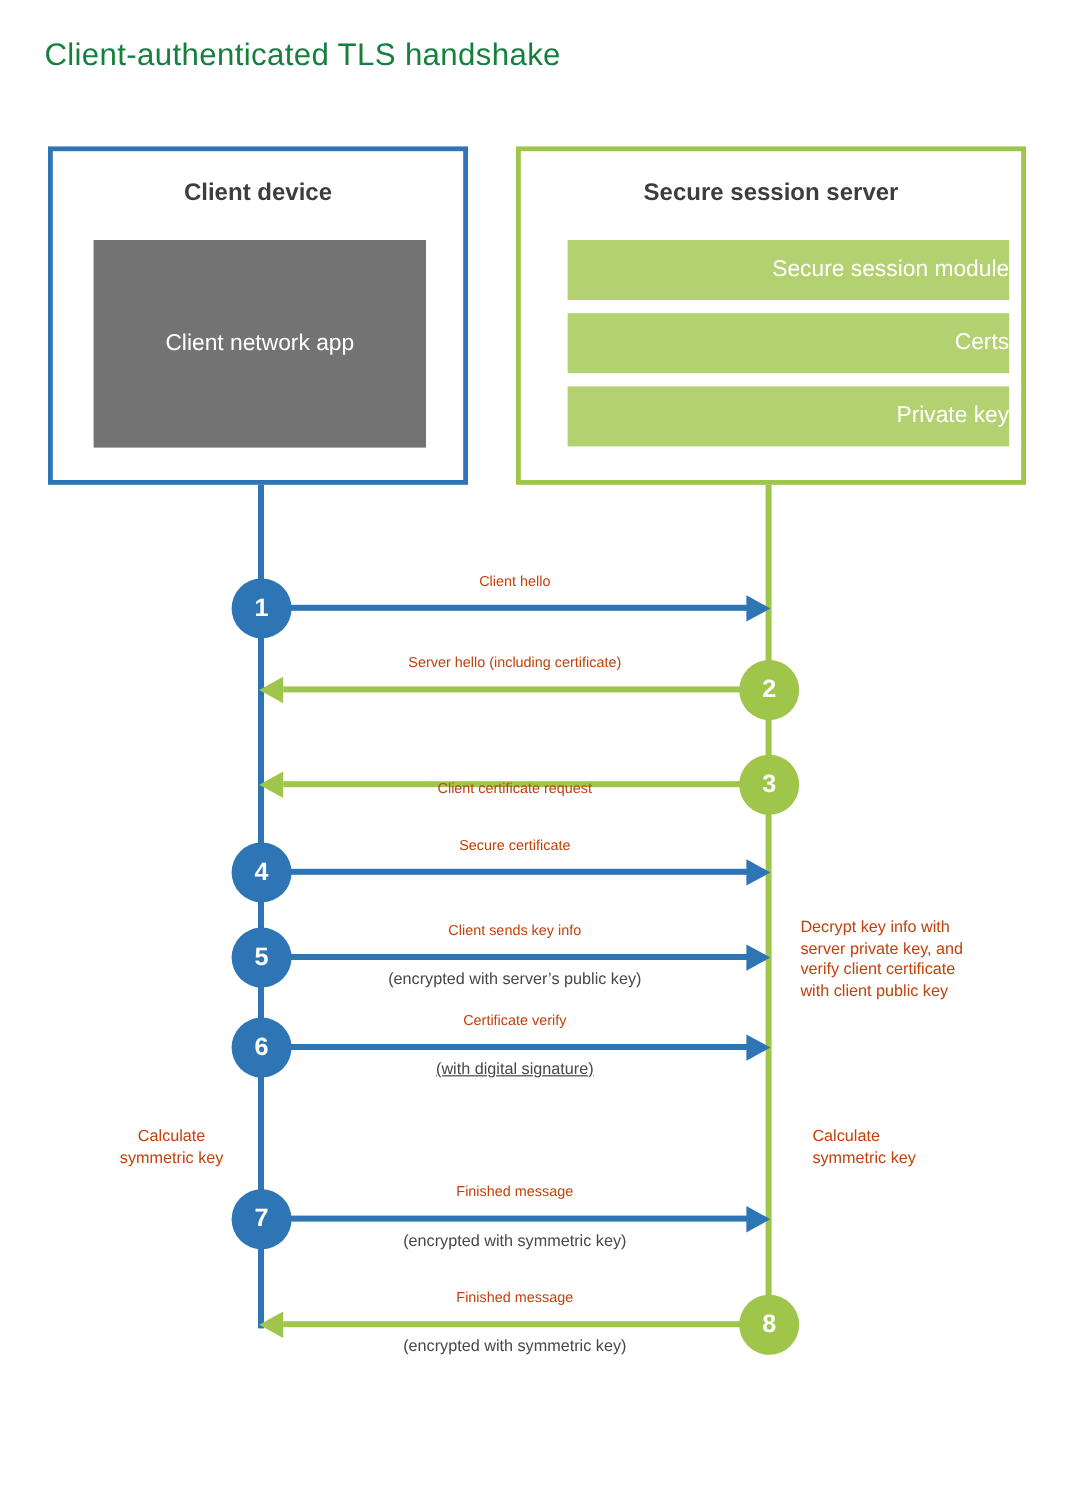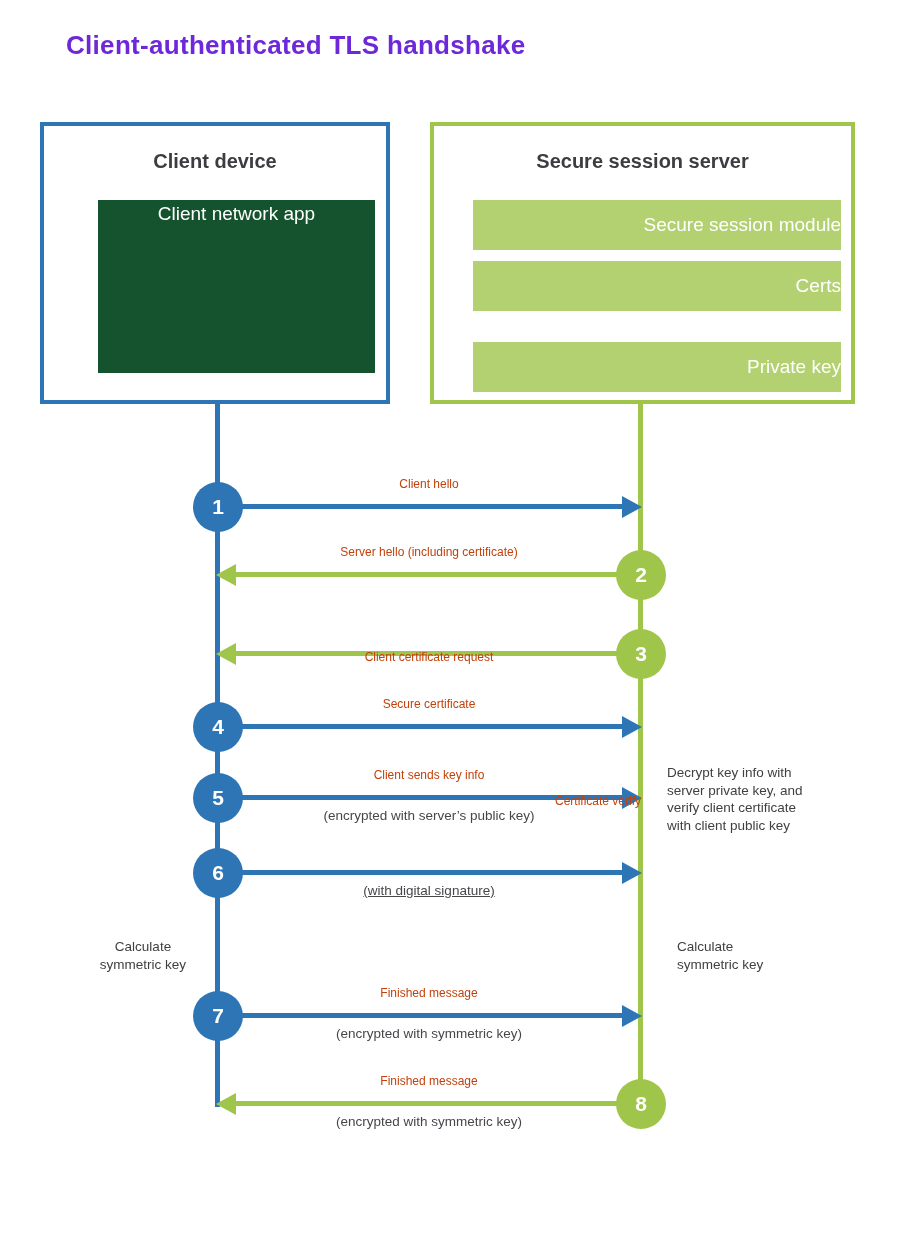--- a/index.html
+++ b/index.html
@@ -1,31 +1,31 @@
 <!DOCTYPE html>
 <html><head>
 <meta charset="utf-8">
 <style>
   html,body { margin:0; padding:0; background:#ffffff; }
   .canvas {
     position:relative; width:900px; height:1256px; background:#ffffff;
     font-family:"Liberation Sans", sans-serif; overflow:hidden;
   }
   .page-title {
-    position:absolute; left:37px; top:30px; font-size:26px; font-weight:700;
-    color:#6d28d9; letter-spacing:0.3px;margin-left:29px;
+    position:absolute; left:37px; top:30px; font-size:26px; font-weight:400;
+    color:#15803d; letter-spacing:0.3px;
   }
   
   .entity-box { position:absolute; top:122px; height:282px; box-sizing:border-box; background:#fff; }
   .client-box { left:40px; width:350px; border:4px solid #2E75B6; }
   .server-box { left:430px; width:425px; border:4px solid #9FC54A; }
   .entity-title { margin-top:24px; text-align:center; font-size:20px; font-weight:bold; color:#3C3D40; }
   .app-block {
     position:absolute; left:34px; top:74px; width:277px; height:173px;
-    background:#14532d; display:flex; align-items:flex-start; justify-content:center;margin-left:20px;
+    background:#737373; display:flex; align-items:center; justify-content:center;
   }
   .app-block span { display:block; width:170px; text-align:center; color:#fff; font-size:19px; line-height:28px; }
   .module-bar {
     position:absolute; left:39px; width:368px; height:50px; background:#B3D170;
     color:#fff; font-size:19px; text-align:right; line-height:50px;
   }
   
   .vline { position:absolute; width:5px; }
   .blue-bg { background:#2E75B6; }
   .green-bg { background:#9FC54A; }
@@ -47,41 +47,41 @@
     display:flex; align-items:center; justify-content:center;
   }
   .msg-label {
     position:absolute; left:217px; width:424px; text-align:center;
     font-size:12px; color:#c2410c;
   }
   .msg-sub {
     position:absolute; left:217px; width:424px; text-align:center;
     font-size:13.5px; color:#46474B;
   }
-  .note { position:absolute; font-size:13.5px; color:#404040; line-height:17.5px; }
+  .note { position:absolute; font-size:13.5px; color:#c2410c; line-height:17.5px; }
 </style>
 </head>
 <body>
 
 <div class="canvas">
 
   <div class="page-title">Client-authenticated TLS handshake</div>
 
   <div class="entity-box client-box">
     <div class="entity-title">Client device</div>
     <div class="app-block">
       <span>Client network app</span>
     </div>
   </div>
 
   <div class="entity-box server-box">
     <div class="entity-title">Secure session server</div>
     <div class="module-bar" style="top:74px;">Secure session module</div>
     <div class="module-bar" style="top:135px;">Certs</div>
-    <div class="module-bar" style="top:196px;margin-top:20px;">Private key</div>
+    <div class="module-bar" style="top:196px;">Private key</div>
   </div>
 
   <div class="vline blue-bg" style="left:215px; top:404px; height:703px;"></div>
   <div class="vline green-bg" style="left:638px; top:404px; height:700px;"></div>
 
   <div>
     <div class="hline blue-bg" style="left:218px; top:504px; width:406px;"></div>
     <div class="head-right" style="left:622px; top:496px;"></div>
     <div class="circle blue-bg" style="left:193px; top:482px;">
         <span>1</span>
@@ -125,21 +125,21 @@
     <div class="msg-label" style="top:768px;">Client sends key info</div>
     <div class="msg-sub" style="top:808px;">(encrypted with server’s public key)</div>
   </div>
 
   <div>
     <div class="hline blue-bg" style="left:218px; top:870px; width:406px;"></div>
     <div class="head-right" style="left:622px; top:862px;"></div>
     <div class="circle blue-bg" style="left:193px; top:848px;">
         <span>6</span>
       </div>
-    <div class="msg-label" style="top:794px;text-align:right;">Certificate verify</div>
+    <div class="msg-label" style="top:843px;">Certificate verify</div>
     <div class="msg-sub" style="top:883px;text-decoration:underline;">(with digital signature)</div>
   </div>
 
   <div>
     <div class="hline blue-bg" style="left:218px; top:1013px; width:406px;"></div>
     <div class="head-right" style="left:622px; top:1005px;"></div>
     <div class="circle blue-bg" style="left:193px; top:991px;">
         <span>7</span>
       </div>
     <div class="msg-label" style="top:986px;">Finished message</div>

